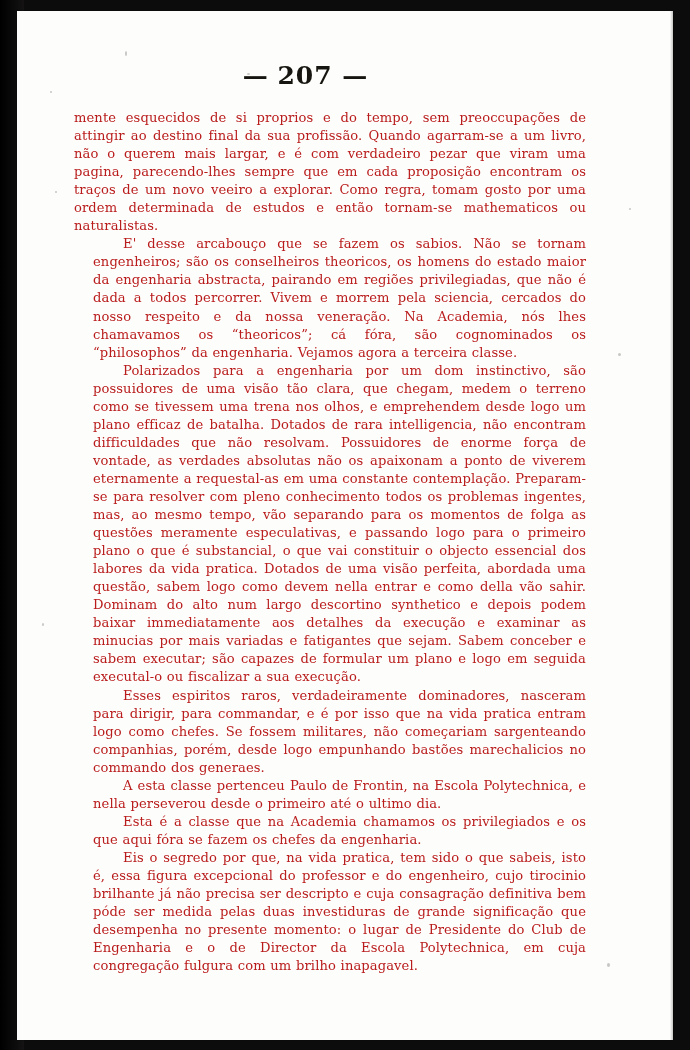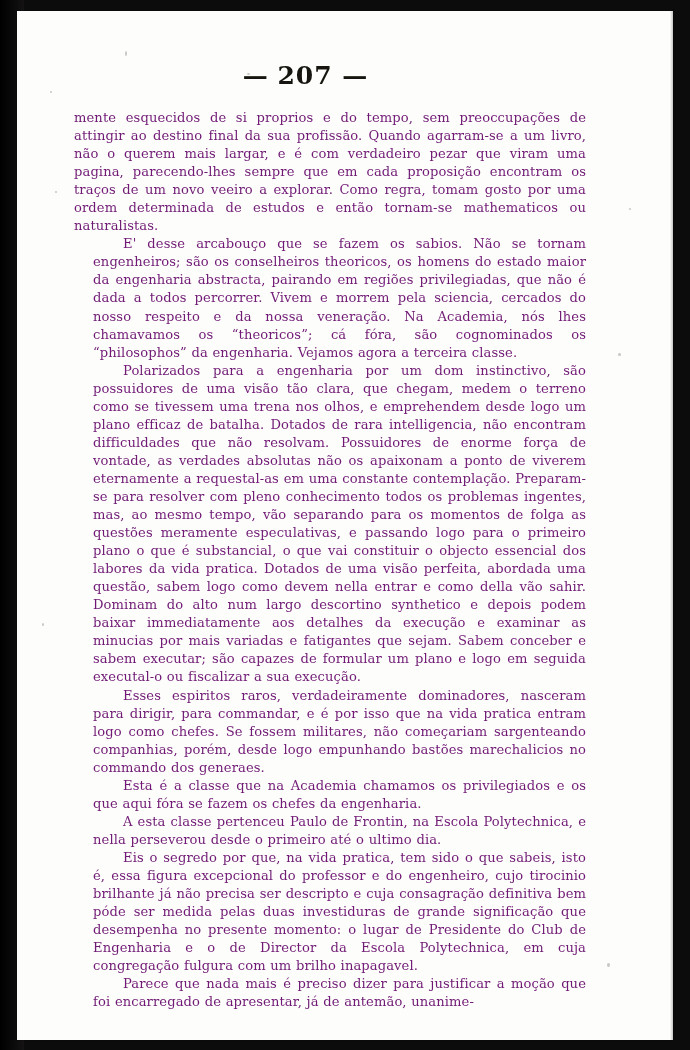--- a/index.html
+++ b/index.html
@@ -81,21 +81,21 @@
 
   
   #body-text {
     position: absolute;
     top: 98px;
     left: 57px;
     width: 512px;
     font-family: "DejaVu Serif", serif;
     font-size: 13.1px;
     line-height: 18.05px;
-    color: #701a75;
+    color: #b91c1c;
     text-align: justify;
     text-justify: inter-word;
     letter-spacing: .1px;
     word-spacing: .4px;
   }
   #body-text p {
     margin: 0 0 0 0;
     text-indent: 0;
     text-align: justify;
   }
@@ -127,21 +127,20 @@
 
       <div id="folio">
         <span class="rule">—</span>&nbsp;<span>207</span>&nbsp;<span class="rule">—</span>
       </div>
 
       <div id="body-text">
         <p>mente esquecidos de si proprios e do tempo, sem preoccupações de attingir ao destino final da sua profissão. Quando agarram-se a um livro, não o querem mais largar, e é com verdadeiro pezar que viram uma pagina, parecendo-lhes sempre que em cada proposição encontram os traços de um novo veeiro a explorar. Como regra, tomam gosto por uma ordem determinada de estudos e então tornam-se mathematicos ou naturalistas.</p>
         <p class="indent">E' desse arcabouço que se fazem os sabios. Não se tornam engenheiros; são os conselheiros theoricos, os homens do estado maior da engenharia abstracta, pairando em regiões privilegiadas, que não é dada a todos percorrer. Vivem e morrem pela sciencia, cercados do nosso respeito e da nossa veneração. Na Academia, nós lhes chamavamos os “theoricos”; cá fóra, são cognominados os “philosophos” da engenharia. Vejamos agora a terceira classe.</p>
         <p class="indent">Polarizados para a engenharia por um dom instinctivo, são possuidores de uma visão tão clara, que chegam, medem o terreno como se tivessem uma trena nos olhos, e emprehendem desde logo um plano efficaz de batalha. Dotados de rara intelligencia, não encontram difficuldades que não resolvam. Possuidores de enorme força de vontade, as verdades absolutas não os apaixonam a ponto de viverem eternamente a requestal-as em uma constante contemplação. Preparam-se para resolver com pleno conhecimento todos os problemas ingentes, mas, ao mesmo tempo, vão separando para os momentos de folga as questões meramente especulativas, e passando logo para o primeiro plano o que é substancial, o que vai constituir o objecto essencial dos labores da vida pratica. Dotados de uma visão perfeita, abordada uma questão, sabem logo como devem nella entrar e como della vão sahir. Dominam do alto num largo descortino synthetico e depois podem baixar immediatamente aos detalhes da execução e examinar as minucias por mais variadas e fatigantes que sejam. Sabem conceber e sabem executar; são capazes de formular um plano e logo em seguida executal-o ou fiscalizar a sua execução.</p>
         <p class="indent">Esses espiritos raros, verdadeiramente dominadores, nasceram para dirigir, para commandar, e é por isso que na vida pratica entram logo como chefes. Se fossem militares, não começariam sargenteando companhias, porém, desde logo empunhando bastões marechalicios no commando dos generaes.</p>
+        <p class="indent">A esta classe pertenceu Paulo de Frontin, na Escola Polytechnica, e nella perseverou desde o primeiro até o ultimo dia.</p>
         <p class="indent">Esta é a classe que na Academia chamamos os privilegiados e os que aqui fóra se fazem os chefes da engenharia.</p>
-        <p class="indent">A esta classe pertenceu Paulo de Frontin, na Escola Polytechnica, e nella perseverou desde o primeiro até o ultimo dia.</p>
         <p class="indent">Eis o segredo por que, na vida pratica, tem sido o que sabeis, isto é, essa figura excepcional do professor e do engenheiro, cujo tirocinio brilhante já não precisa ser descripto e cuja consagração definitiva bem póde ser medida pelas duas investiduras de grande significação que desempenha no presente momento: o lugar de Presidente do Club de Engenharia e o de Director da Escola Polytechnica, em cuja congregação fulgura com um brilho inapagavel.</p>
-        <p class="indent">Parece que nada mais é preciso dizer para justificar a moção que foi encarregado de apresentar, já de antemão, unanime-</p>
       </div>
 
     </div>
   </div>
 </div>
 
 </body></html>

